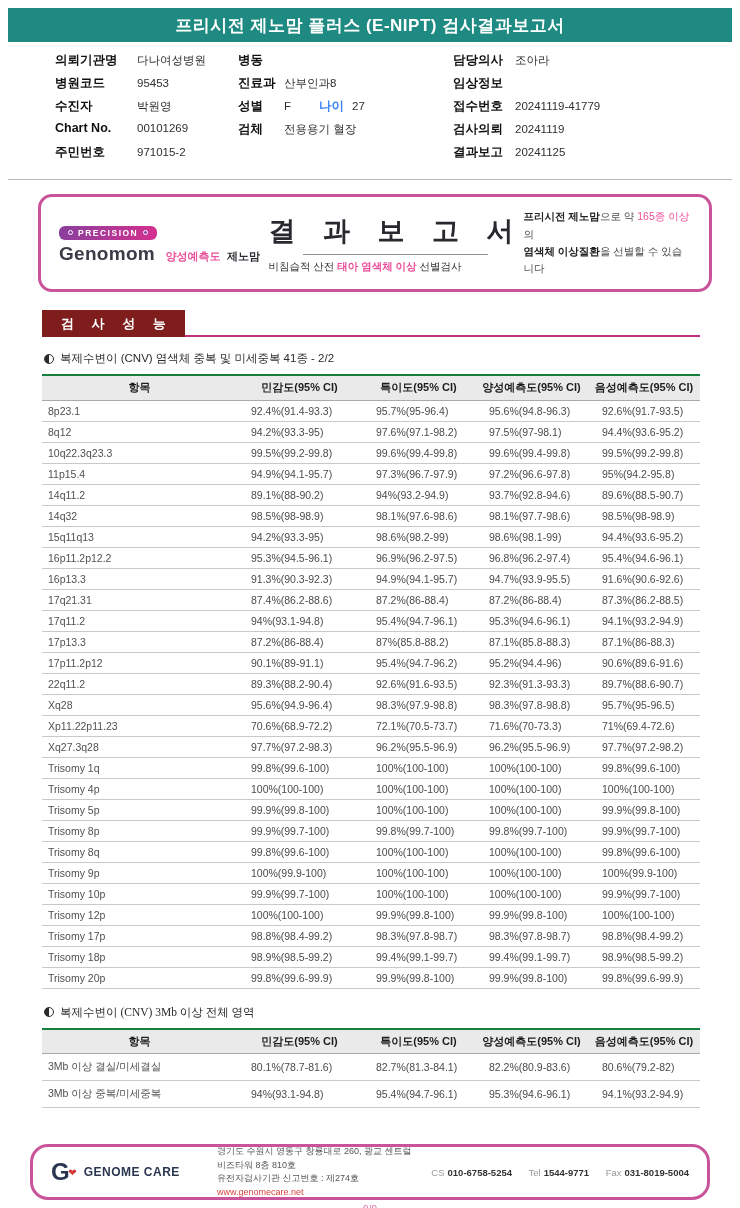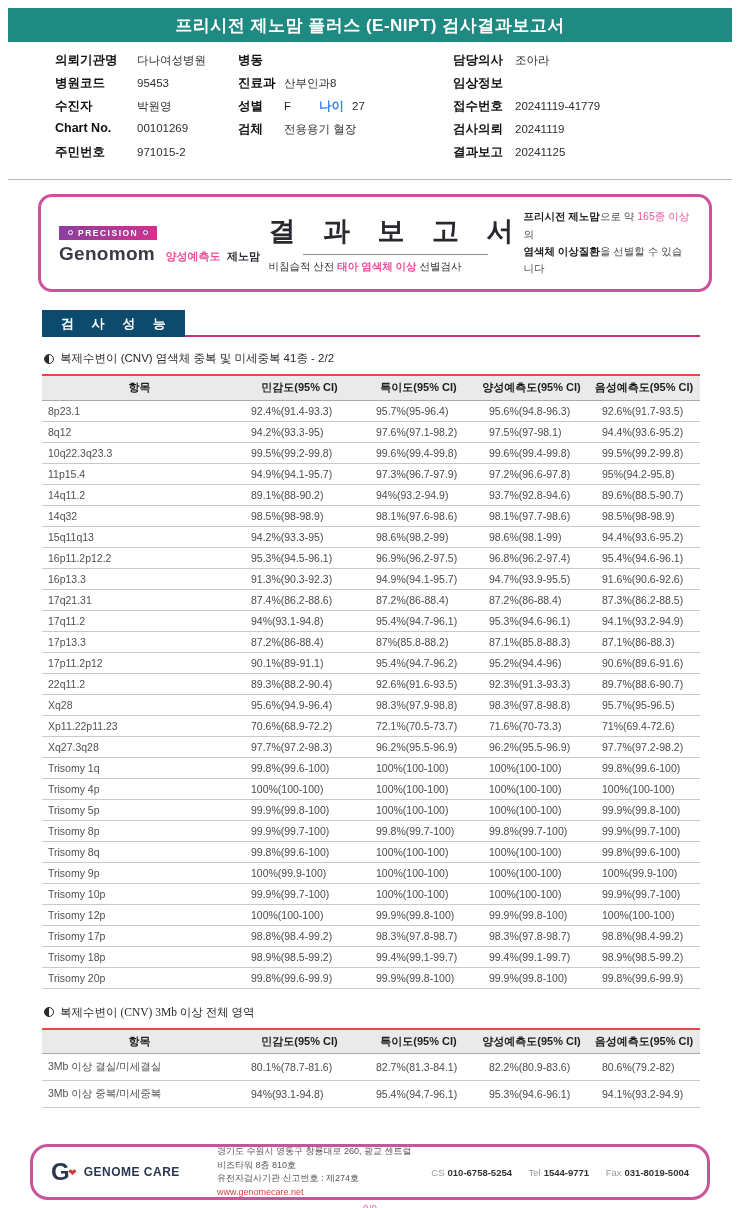--- a/index.html
+++ b/index.html
@@ -38,63 +38,63 @@
   
   .banner {
     margin:14px 28px 0 38px; height:98px;
     border:3px solid #c9549c; border-radius:14px;
     display:flex; align-items:center; padding:0 18px;
   }
   .logo-block { width:215px; }
   .precision-pill {
     display:inline-flex; align-items:center; gap:5px;
     background:linear-gradient(90deg,#8a3f9e,#d4308e);
-    border-radius:0; padding:2px 9px; margin-bottom:3px;
+    border-radius:6px; padding:2px 9px; margin-bottom:3px;
   }
   .precision-pill .dot { width:5px; height:5px; border-radius:50%; border:1px solid #fff; background:#8a3f9e; }
   .precision-pill .ptxt { color:#fff; font-size:8.5px; font-weight:bold; letter-spacing:1.5px; }
   .logo-line { white-space:nowrap; }
   .logo-main { font-size:19px; font-weight:800; color:#3b3b47; letter-spacing:0.3px; }
   .logo-pink { font-size:11px; font-weight:bold; color:#e9539b; margin-left:6px; }
   .logo-dark { font-size:11px; font-weight:bold; color:#2c2c34; margin-left:2px; }
   .banner-center { flex:1; text-align:left; }
   .banner-title { font-size:27px; font-weight:800; color:#28282f; letter-spacing:10px; white-space:nowrap; }
   .banner-rule { width:185px; border-top:1px solid #8f8f8f; margin:5px auto 5px auto; }
   .banner-sub { font-size:10.5px; color:#333; }
   .banner-sub .hl { color:#ec4f9a; font-weight:bold; }
   .banner-right { width:172px; font-size:10.5px; line-height:1.65; color:#4a4a4a; }
   .banner-right .b { font-weight:bold; color:#222; }
   .banner-right .pink { color:#ec4f9a; }
 
   
   .section-row { margin:18px 40px 0 42px; border-bottom:2px solid #c5307f; height:27px; }
   .section-badge {
     display:inline-flex; align-items:center; justify-content:center;
-    background:#0c4a6e; color:#fff; font-weight:bold; font-size:13px;
+    background:#7f1d1d; color:#fff; font-weight:bold; font-size:13px;
     letter-spacing:7px; height:27px; padding:0 12px 0 19px;
   }
 
   
   .table-caption {
     margin:14px 0 8px 44px; font-size:11.5px; color:#2b2b2b;
     display:flex; align-items:center; gap:6px;
   }
   .half-circle-icon {
     width:10px; height:10px; border-radius:50%; border:1px solid #2b2b2b;
     background:linear-gradient(90deg,#2b2b2b 50%,#fff 50%); flex-shrink:0;
   }
 
   
   table.perf-table {
     margin-left:42px; width:658px; border-collapse:collapse; table-layout:fixed;
   }
   .perf-table th {
     background:#eaeaea; font-size:11px; font-weight:bold; color:#1d1d1d;
     height:25px; text-align:center;
-    border-top:2px solid #ef4444; border-bottom:1px solid #aaa;
+    border-top:2px solid #15803d; border-bottom:1px solid #aaa;
   }
   .perf-table td {
     font-size:10.5px; color:#4a4a4a; height:21px;
     border-bottom:1px solid #c9c9c9; padding-left:14px;
     white-space:nowrap; overflow:hidden;
   }
   .perf-table td.item-col { padding-left:6px; color:#505050; }
   table.t2 td { height:27px; }
 
   

